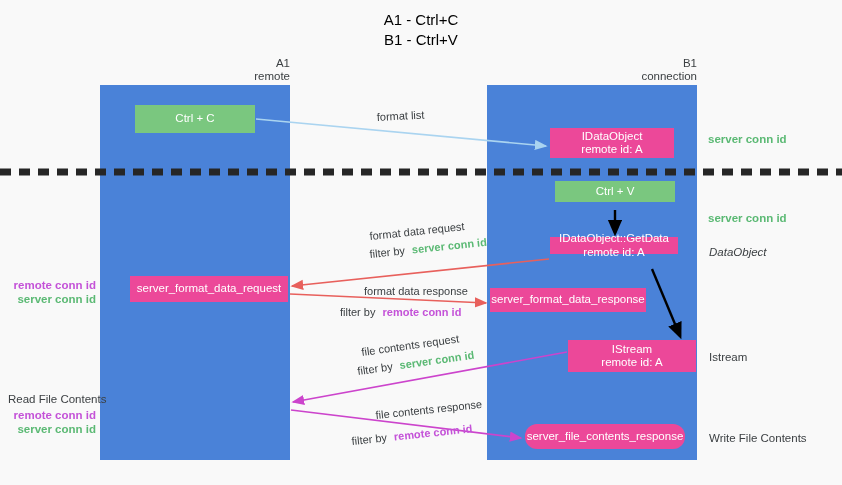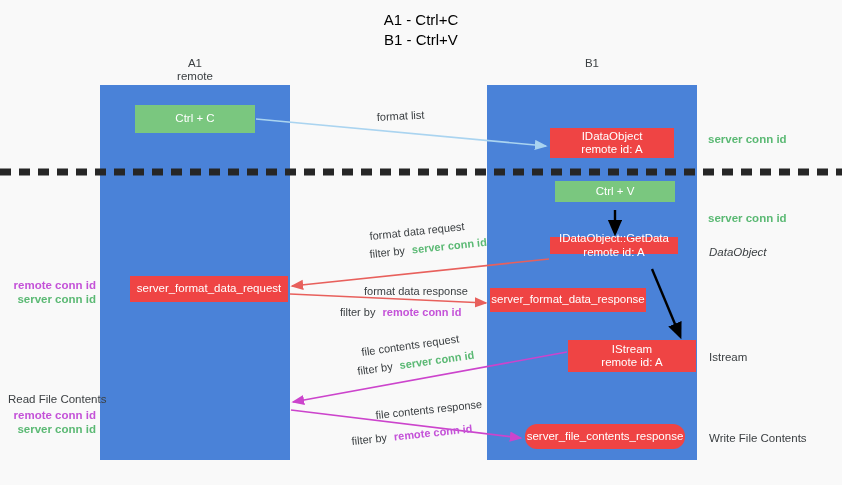--- a/index.html
+++ b/index.html
@@ -21,21 +21,21 @@
   #title {
     left: 0; right: 0; top: 10px;
     text-align: center;
     font-size: 15px;
     color: #000000;
     line-height: 20px;
   }
 
   
   .lane-header {
-    text-align: center;
+    text-align: right;
     font-size: 11.5px;
     color: #3c4043;
     line-height: 13px;
   }
   #hdr-a1 { left: 100px; top: 57px; width: 190px; }
   #hdr-b1 { left: 487px; top: 57px; width: 210px; }
 
   
   .lane {
     background: #4a82d8;
@@ -50,21 +50,21 @@
     flex-direction: column;
     align-items: center;
     justify-content: center;
     color: #ffffff;
     font-size: 11.5px;
     line-height: 13.5px;
     text-align: left;
     padding: 2px 4px;
   }
   .box.green  { background: #7ac77f; }
-  .box.orange { background: #ef4444; }
+  .box.orange { background: #ec4899; }
   .box .l2 { display: block; }
 
   
   #box-ctrlc { left: 135px; top: 105px; width: 120px; height: 28px; }
   #box-ctrlv { left: 555px; top: 181px; width: 120px; height: 21px; }
 
   
   #box-idataobject  { left: 550px; top: 128px; width: 124px; height: 30px; }
   #box-getdata      { left: 550px; top: 237px; width: 128px; height: 17px; }
   #box-fmt-resp     { left: 490px; top: 288px; width: 156px; height: 24px; }
@@ -117,20 +117,21 @@
     <div>A1 - Ctrl+C</div>
     <div>B1 - Ctrl+V</div>
   </div>
 
   <div class="abs lane-header" id="hdr-a1">
     <div>A1</div>
     <div>remote</div>
   </div>
   <div class="abs lane-header" id="hdr-b1">
     <div>B1</div>
+    <div>connection</div>
   </div>
 
   <div class="abs lane" id="lane-a1"></div>
   <div class="abs lane" id="lane-b1"></div>
 
   <div class="abs box green" id="box-ctrlc">
     <span>Ctrl + C</span>
   </div>
   <div class="abs box green" id="box-ctrlv">
     <span>Ctrl + V</span>

